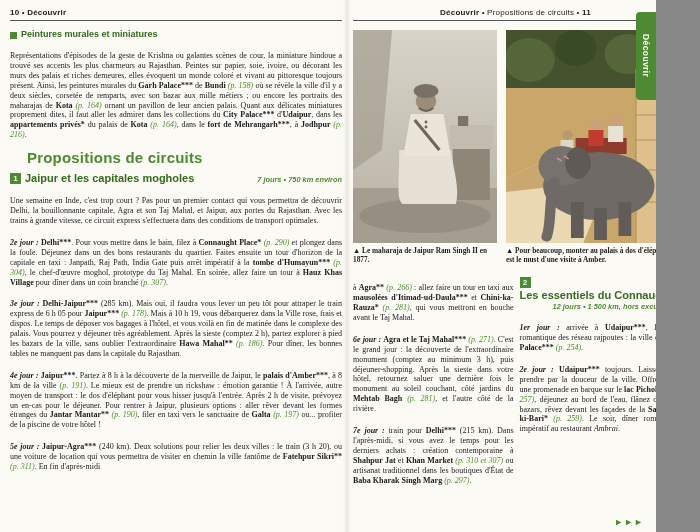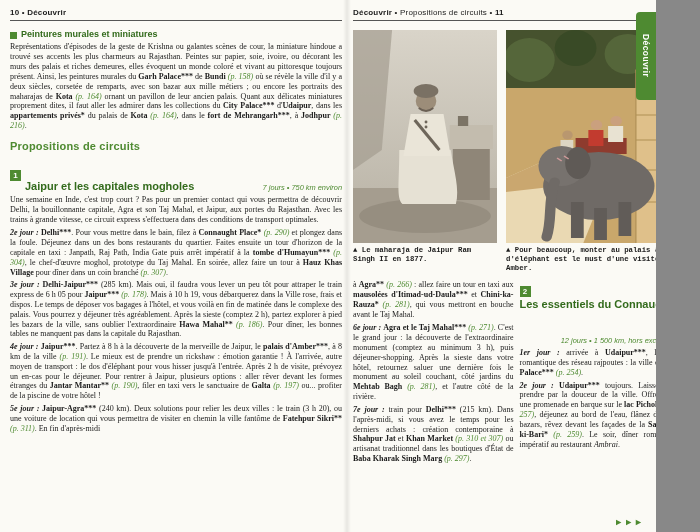--- a/index.html
+++ b/index.html
@@ -15,45 +15,45 @@
     font-family:"Liberation Serif",serif;color:var(--ink);overflow:hidden;
     margin:0;
   }
   .gutter{position:absolute;left:343px;top:0;width:8px;height:100%;
     background:linear-gradient(90deg,rgba(0,0,0,0) 0%,rgba(0,0,0,.08) 50%,rgba(0,0,0,0) 100%);pointer-events:none;}
   .page{position:absolute;top:8px;}
   .page-left{left:10px;width:332px;}
   .page-right{left:353px;width:327px;}
   .pgh{font-family:"Liberation Sans",sans-serif;font-size:8px;border-bottom:1px solid #555;
     padding-bottom:3px;letter-spacing:.2px;}
-  .right-h{text-align:left;padding-right:2px;}
+  .right-h{text-align:center;padding-right:2px;}
   .sec-h{display:flex;align-items:flex-end;gap:4px;font-family:"Liberation Sans",sans-serif;
     font-weight:700;font-size:9px;color:var(--green-dark);margin:8px 0 3px;}
   .sq{width:7px;height:7px;background:var(--green);display:inline-block;flex:0 0 auto;}
   .big{font-family:"Liberation Sans",sans-serif;font-weight:700;color:var(--green);
-    font-size:11px;margin:9px 0 5px;letter-spacing:.2px;}
-  .body{font-size:8px;line-height:1.24;margin:0 0 3px;text-align:justify;}
+    font-size:15px;margin:9px 17px 5px;letter-spacing:.2px;}
+  .body{font-size:8px;line-height:1.24;margin:12px 0 3px;text-align:justify;}
   .day{margin-bottom:2.5px;}
   .s-b{font-weight:700;}
   .s-g{color:var(--green);font-style:italic;}
   .s-d{font-weight:700;font-style:italic;}
   .s-i{font-style:italic;}
   .c-h{display:flex;align-items:baseline;flex-wrap:wrap;column-gap:4px;row-gap:1px;
     margin:6px 0 3px;font-family:"Liberation Sans",sans-serif;}
   .badge{width:11px;height:11px;background:var(--green);color:#fff;font-size:8px;font-weight:700;
     display:inline-flex;align-items:center;justify-content:center;align-self:center;flex:0 0 auto;}
   .c-title{font-weight:700;font-size:11px;color:var(--green-dark);}
-  .c-meta{margin-left:auto;font-size:7.4px;font-style:italic;font-weight:400;color:var(--green);margin-top:25px;}
+  .c-meta{margin-left:auto;font-size:7.4px;font-style:italic;font-weight:700;color:var(--green);}
   .photos{display:flex;gap:9px;margin-top:9px;}
   .photos figure{margin:0;}
   .fig-1{flex:0 0 144px;}
   .fig-2{flex:1;}
   .ph{height:213px;overflow:hidden;background:#ccc;}
   .ph svg{display:block;width:100%;height:100%;}
-  figcaption{font-size:7.3px;font-weight:700;line-height:1.25;margin-top:3px;font-family:Liberation Mono, monospace;}
+  figcaption{font-size:7.3px;font-weight:700;line-height:1.25;margin-top:3px;}
   .cols{display:flex;gap:6px;margin-top:7px;}
   .col{flex:1;min-width:0;}
   .tab{position:absolute;right:0;top:12px;width:20px;height:88px;background:var(--green);color:#fff;
     font-family:"Liberation Sans",sans-serif;font-weight:700;font-size:8.5px;
     writing-mode:vertical-rl;display:flex;align-items:center;justify-content:center;
     border-radius:4px 0 0 4px;letter-spacing:.4px;}
   .arrows{position:absolute;right:12px;bottom:5px;color:var(--green);font-size:9px;letter-spacing:1px;}
 </style>
 </head>
 <body>

